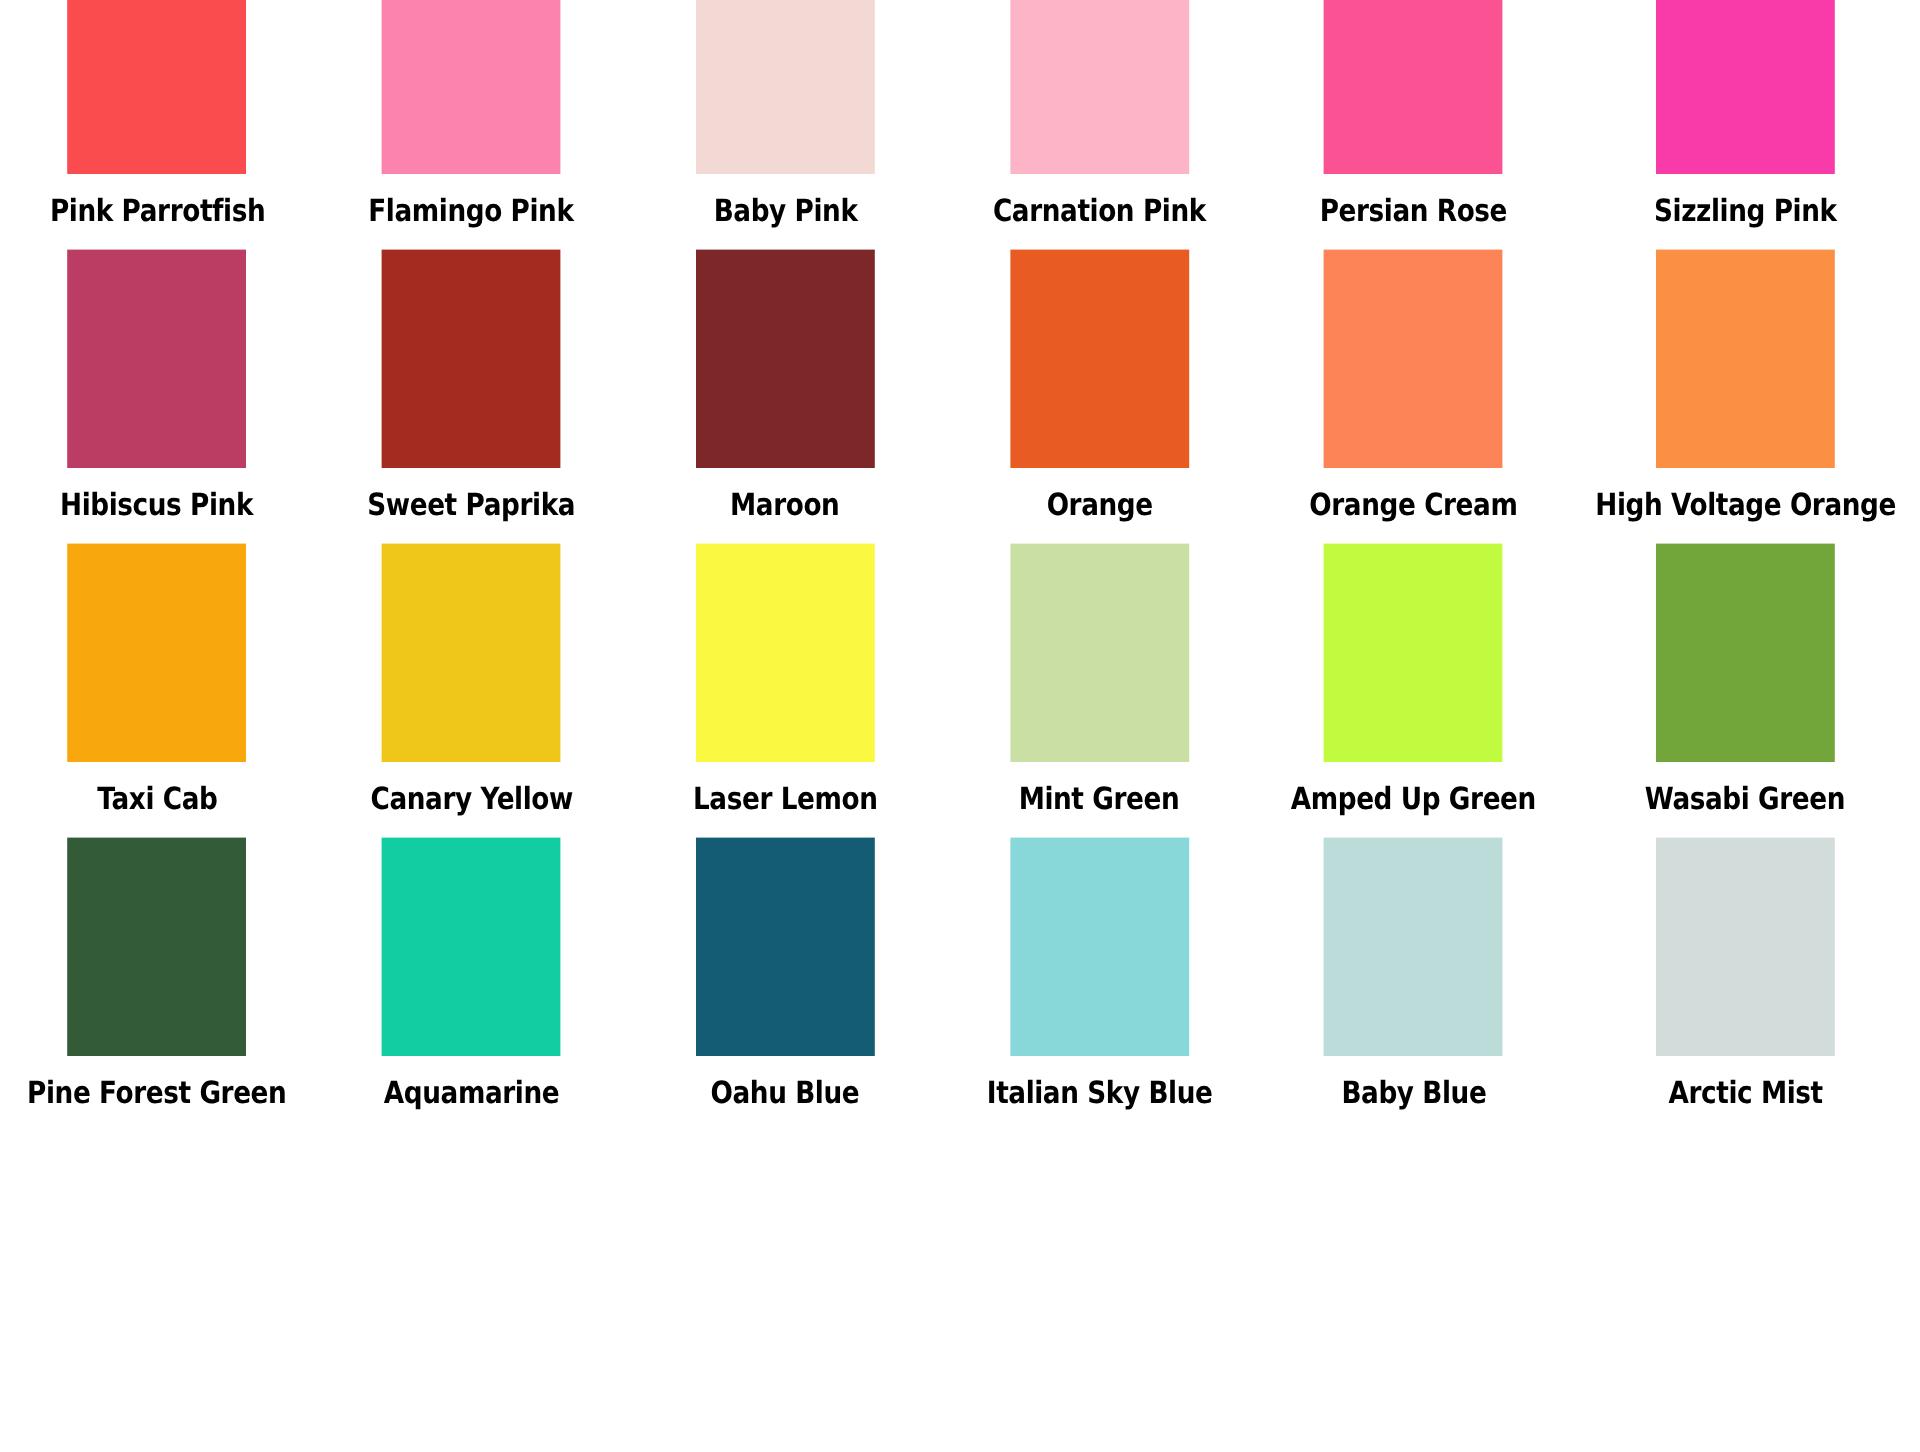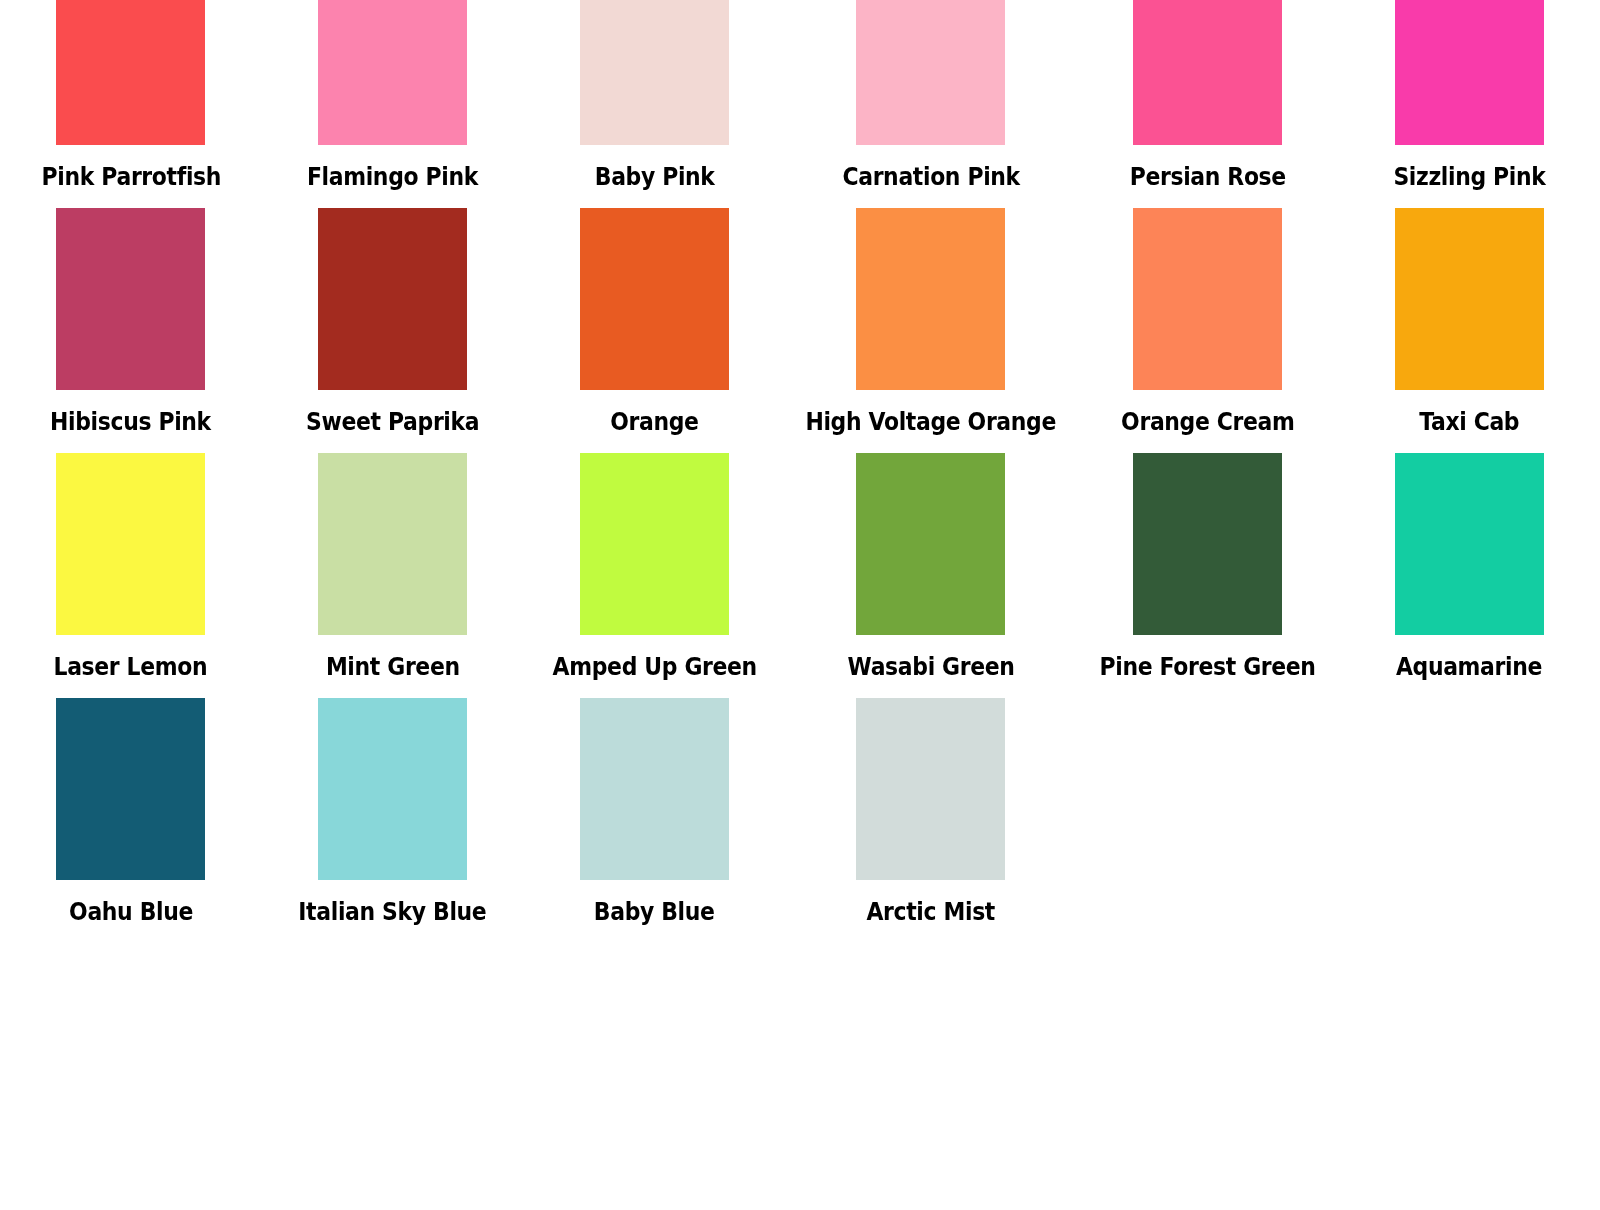--- a/index.html
+++ b/index.html
@@ -90,34 +90,42 @@
       </div>
       <div class="cell">
         <div class="swatch" title="Hibiscus Pink #BC3D63" style="background: rgb(188, 61, 99);"></div>
         <div class="label">Hibiscus Pink</div>
       </div>
       <div class="cell">
         <div class="swatch" title="Sweet Paprika #A32B1F" style="background: rgb(163, 43, 31);"></div>
         <div class="label">Sweet Paprika</div>
       </div>
       <div class="cell">
+        <div class="swatch" title="Maroon #7E2728" style="background: rgb(126, 39, 40);"></div>
+        <div class="label">Maroon</div>
+      </div>
+      <div class="cell">
         <div class="swatch" title="Orange #E85B22" style="background: rgb(232, 91, 34);"></div>
         <div class="label">Orange</div>
+      </div>
+      <div class="cell">
+        <div class="swatch" title="Orange Cream #FD8457" style="background: rgb(253, 132, 87);"></div>
+        <div class="label">Orange Cream</div>
       </div>
       <div class="cell">
         <div class="swatch" title="High Voltage Orange #FB8F44" style="background: rgb(251, 143, 68);"></div>
         <div class="label">High Voltage Orange</div>
       </div>
       <div class="cell">
-        <div class="swatch" title="Orange Cream #FD8457" style="background: rgb(253, 132, 87);"></div>
-        <div class="label">Orange Cream</div>
+        <div class="swatch" title="Taxi Cab #F8A80D" style="background: rgb(248, 168, 13);"></div>
+        <div class="label">Taxi Cab</div>
       </div>
       <div class="cell">
-        <div class="swatch" title="Taxi Cab #F8A80D" style="background: rgb(248, 168, 13);"></div>
-        <div class="label">Taxi Cab</div>
+        <div class="swatch" title="Canary Yellow #EFC61A" style="background: rgb(239, 198, 26);"></div>
+        <div class="label">Canary Yellow</div>
       </div>
       <div class="cell">
         <div class="swatch" title="Laser Lemon #FBF841" style="background: rgb(251, 248, 65);"></div>
         <div class="label">Laser Lemon</div>
       </div>
       <div class="cell">
         <div class="swatch" title="Mint Green #C9DFA4" style="background: rgb(201, 223, 164);"></div>
         <div class="label">Mint Green</div>
       </div>
       <div class="cell">

